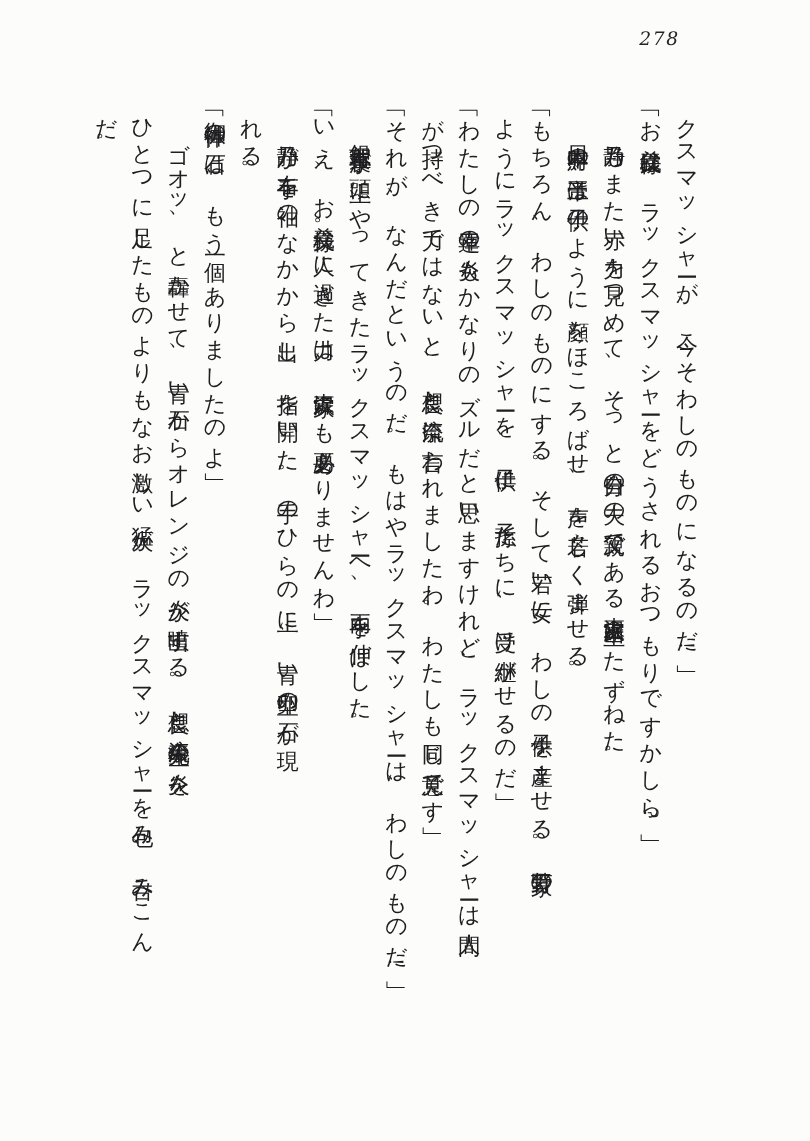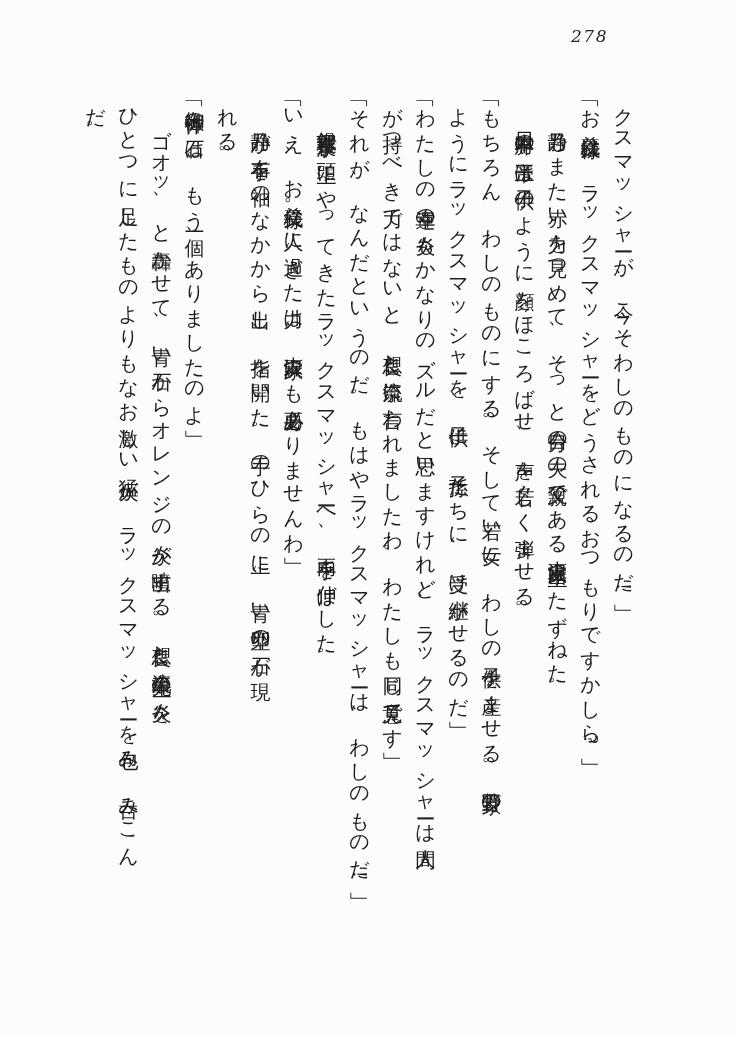--- a/index.html
+++ b/index.html
@@ -14,21 +14,21 @@
     position: relative;
   }
   .page {
     position: absolute;
     inset: 0;
     background: #fcfcfa;
   }
   .page-number {
     position: absolute;
     top: 26px;
-    right: 128px;
+    right: 118px;
     font-family: "DejaVu Serif", serif;
     font-style: italic;
     font-size: 17px;
     letter-spacing: 1.5px;
     color: #242424;
   }
   .text-block {
     position: absolute;
     top: 94px;
     right: 96px;

